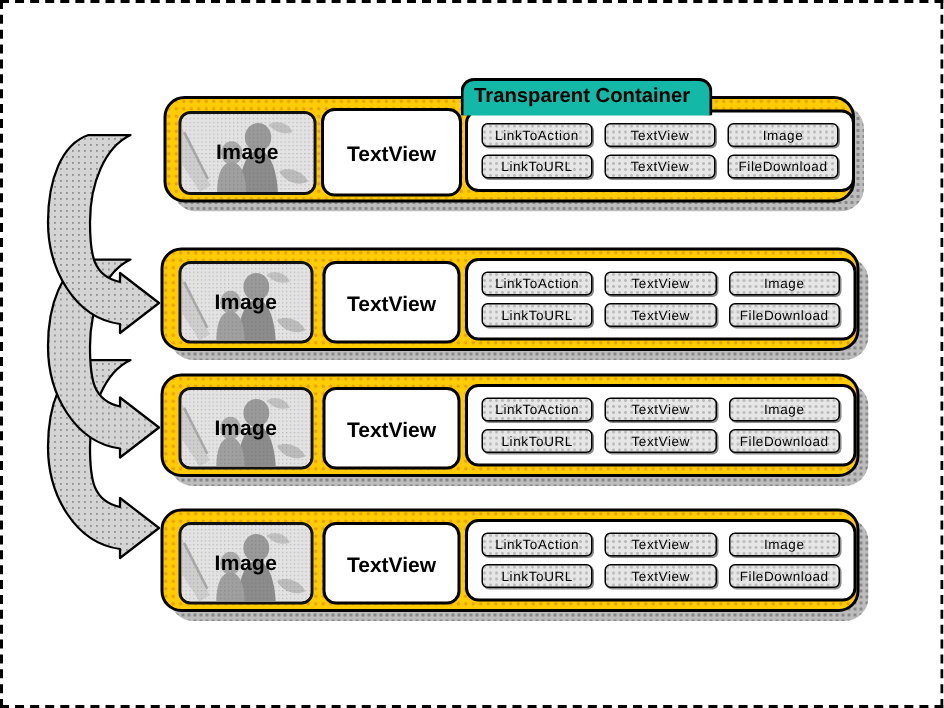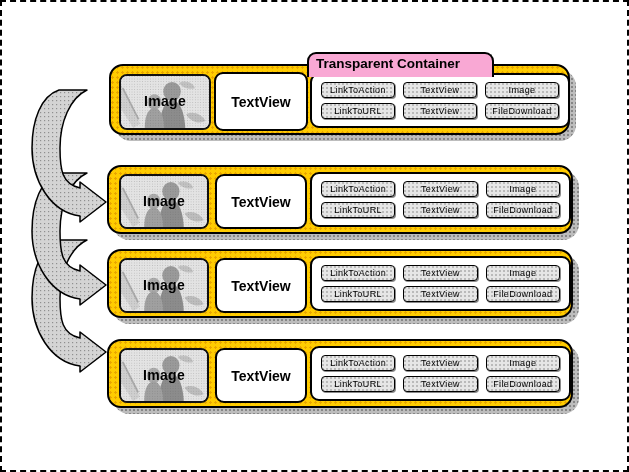--- a/index.html
+++ b/index.html
@@ -64,21 +64,21 @@
   .row-first .img-box{left:10px;top:10px;width:88px;height:52px;}
   .row-first .tv-box{left:105px;top:8px;width:90px;height:55px;}
   .row-first .panel{left:201px;top:9px;width:260px;height:55px;}
   .tab{
     position:absolute;box-sizing:border-box;z-index:3;
     border:2px solid #000;border-bottom:none;border-radius:9px 9px 0 0;
     font-weight:bold;font-size:13.5px;color:#000;
     padding:2px 6px 0 7px;white-space:nowrap;
   }
   .tab-repeater{left:0;top:-19px;width:181px;height:21px;}
-  .tab-container{left:198px;top:-12px;width:187px;height:25px;background:#f9a8d4;z-index:4;}
+  .tab-container{left:198px;top:-12px;width:168px;height:25px;background:#14b8a6;z-index:4;}
   
   .arrows{position:absolute;left:18px;top:82px;width:100px;height:300px;}
 </style>
 </head>
 <body>
 
 <div class="page">
 
   <svg width="0" height="0" style="position:absolute" aria-hidden="true">
     <defs>

